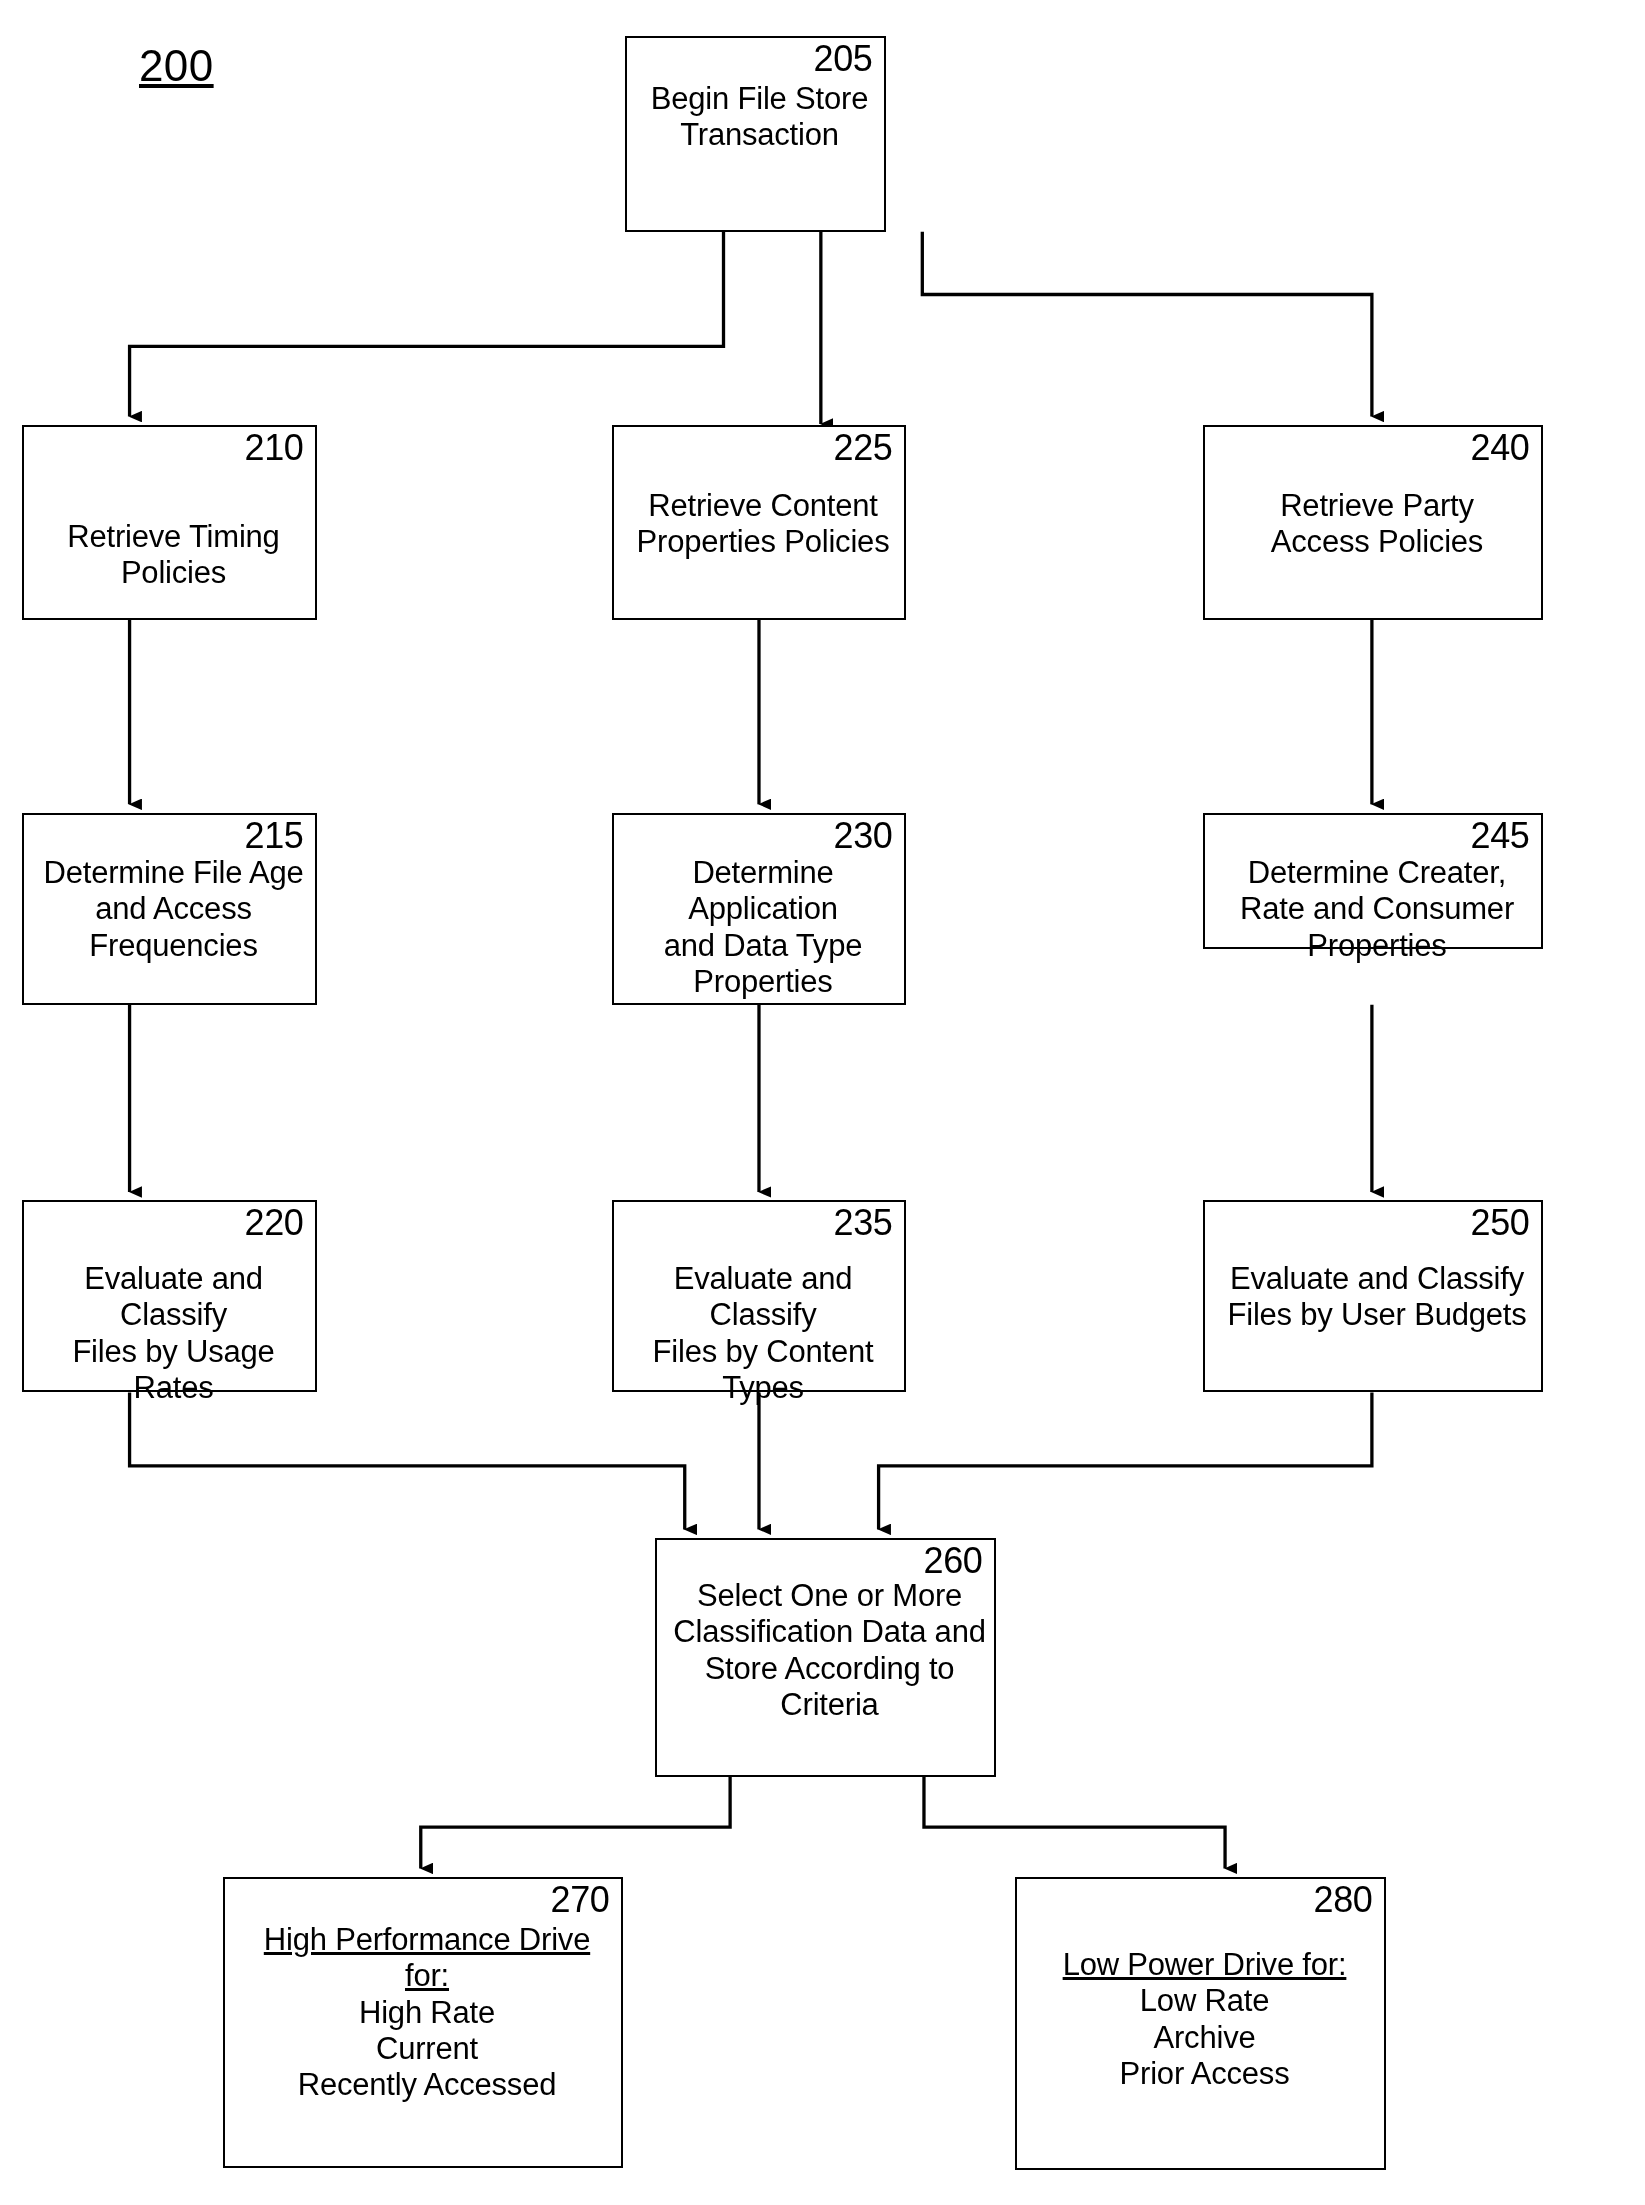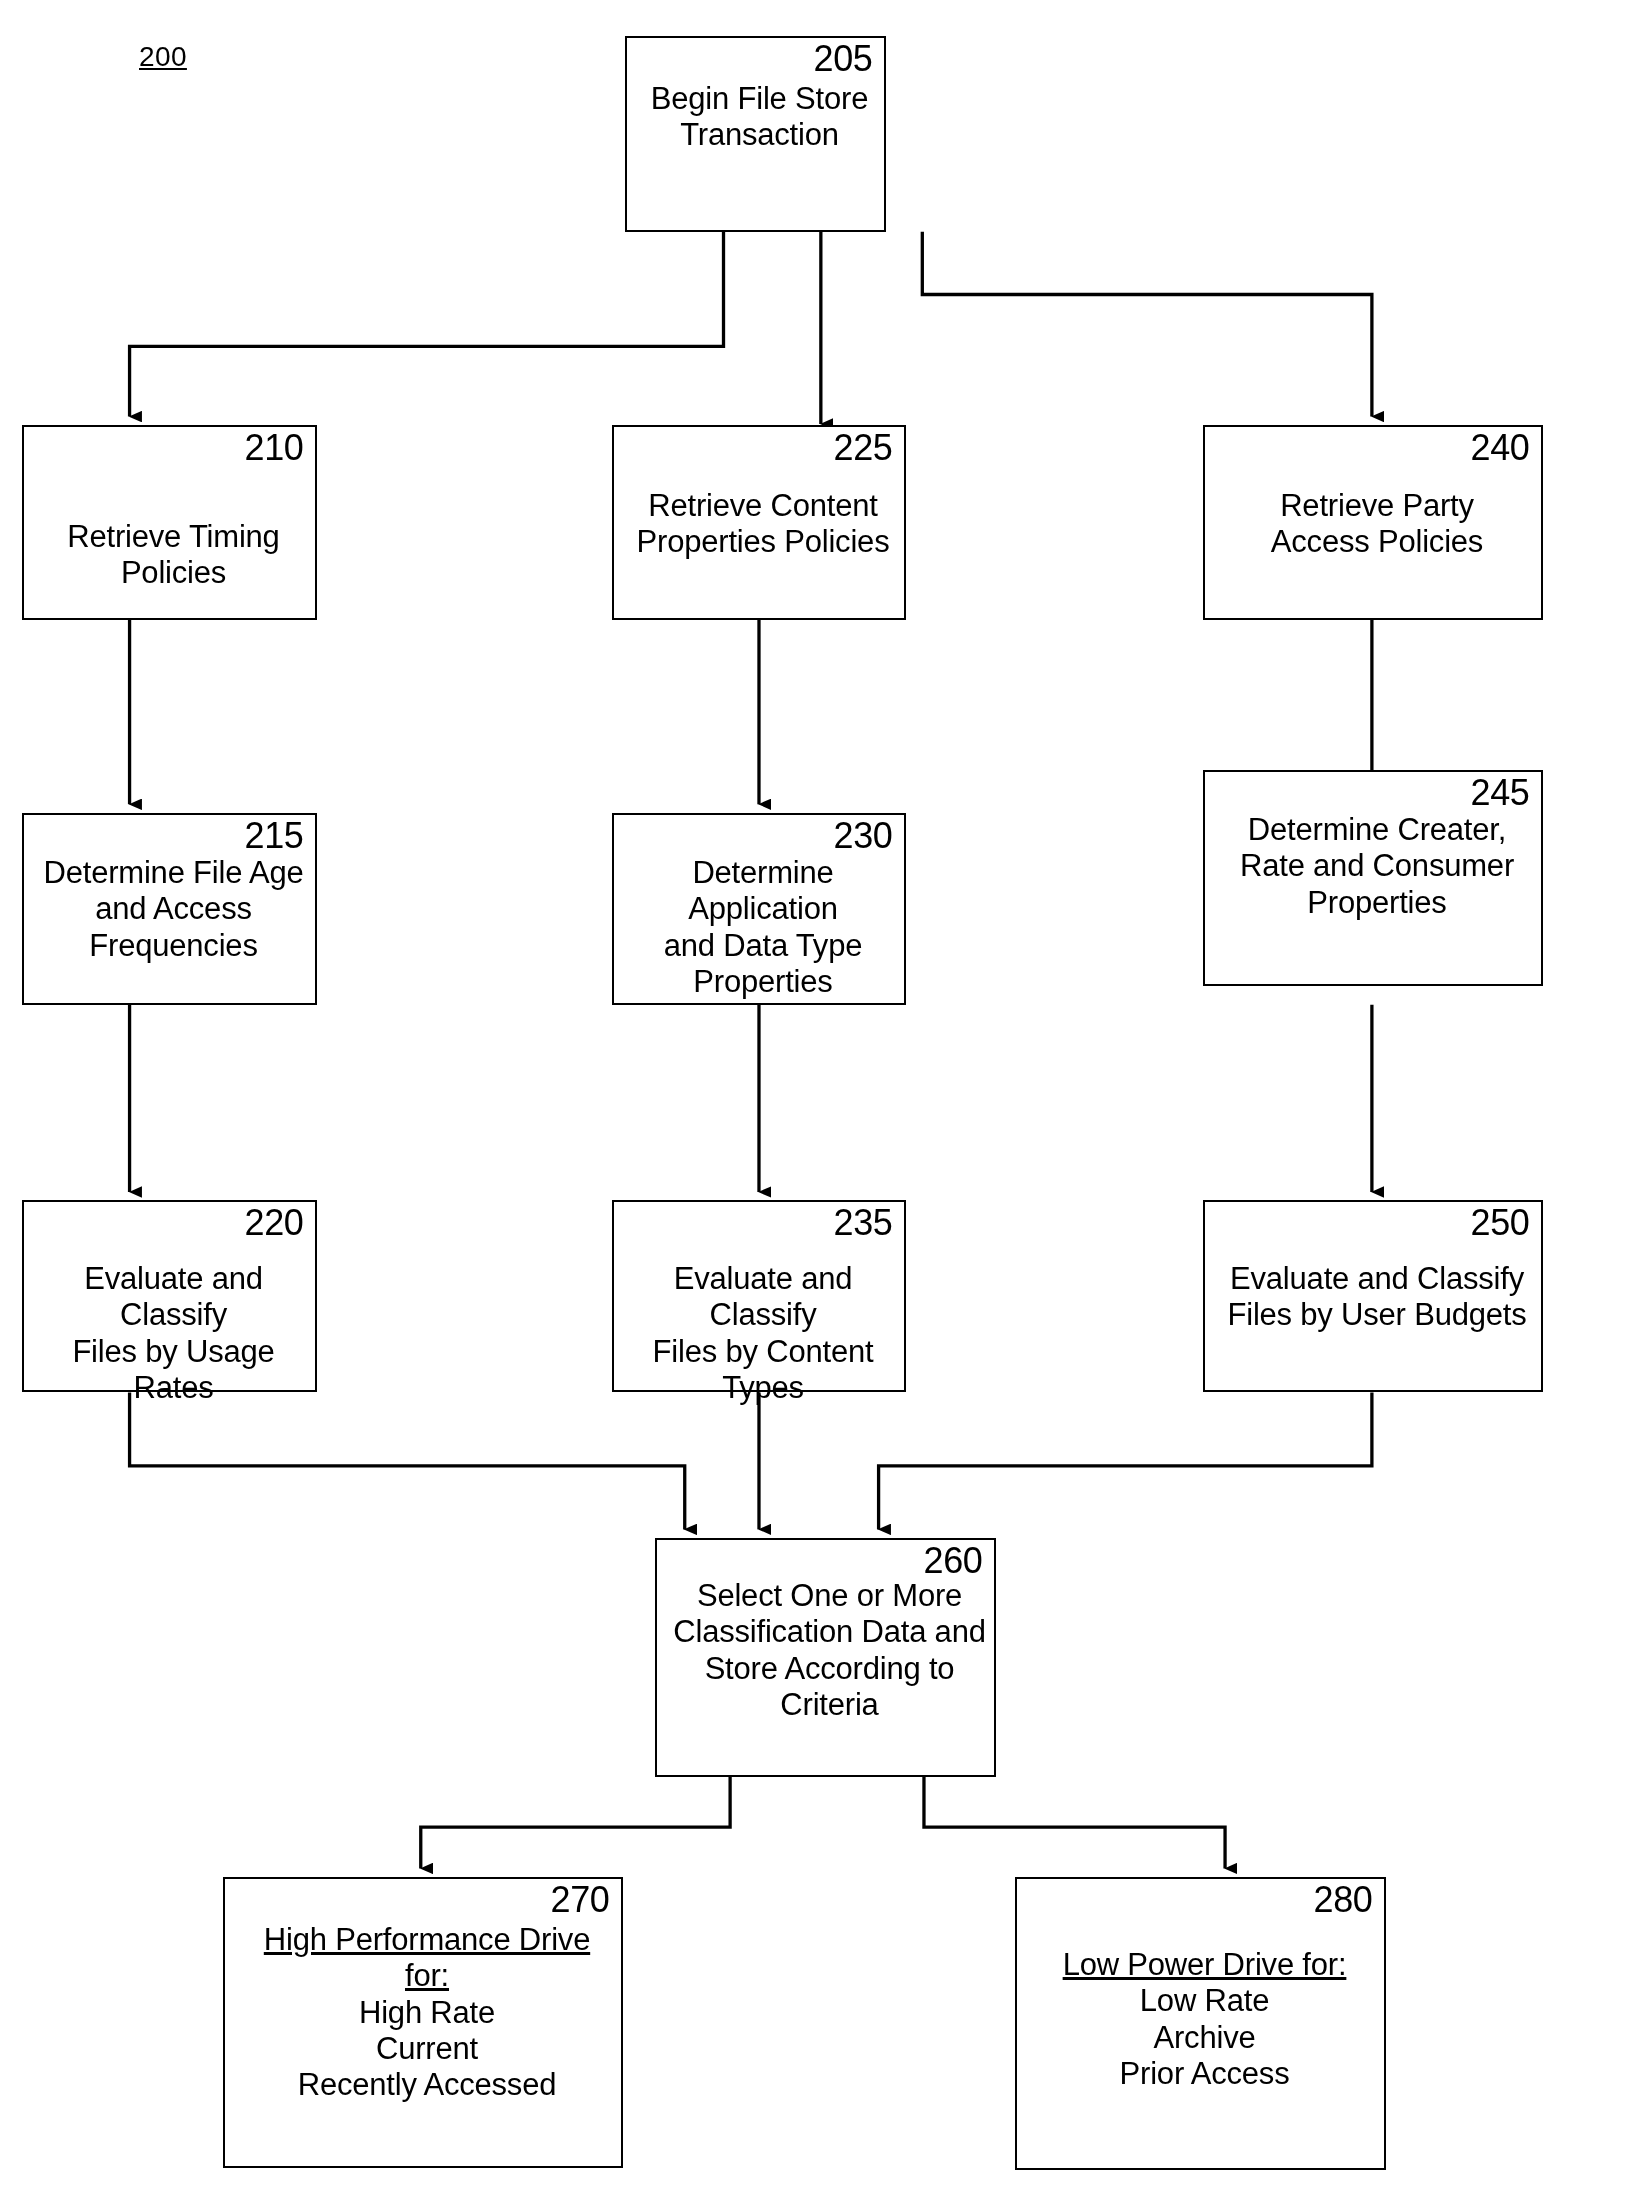--- a/index.html
+++ b/index.html
@@ -50,21 +50,21 @@
     right: 0;
     text-align: center;
     font-size: 31px;
     line-height: 1.17;
     letter-spacing: -0.2px;
     white-space: pre-line;
     padding-left: 8px;
   }
   .fig-label {
     position: absolute;
-    font-size: 28px;
+    font-size: 44px;
     text-decoration: underline;
     letter-spacing: 0.4px;
   }
   .u-head {
     text-decoration: underline;
     display: block;
   }
   .plain-line {
     display: block;
   }
@@ -125,21 +125,21 @@
         <div class="body-text" style="top: 40px;">Determine File Age
 and Access
 Frequencies</div>
       </div>
       <div class="node" style="left: 612px; top: 813px; width: 294px; height: 192px;">
         <div class="ref">230</div>
         <div class="body-text" style="top: 40px;">Determine Application
 and Data Type
 Properties</div>
       </div>
-      <div class="node" style="left: 1203px; top: 770px; width: 340px; height: 216px;">
+      <div class="node" style="left: 1203px; top: 813px; width: 340px; height: 136px;">
         <div class="ref">245</div>
         <div class="body-text" style="top: 40px;">Determine Creater,
 Rate and Consumer
 Properties</div>
       </div>
       <div class="node" style="left: 22px; top: 1200px; width: 295px; height: 192px;">
         <div class="ref">220</div>
         <div class="body-text" style="top: 59px;">Evaluate and Classify
 Files by Usage Rates</div>
       </div>

